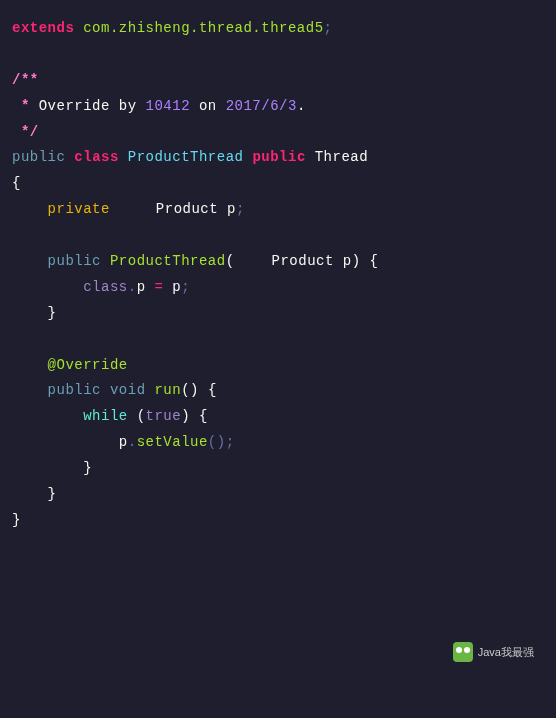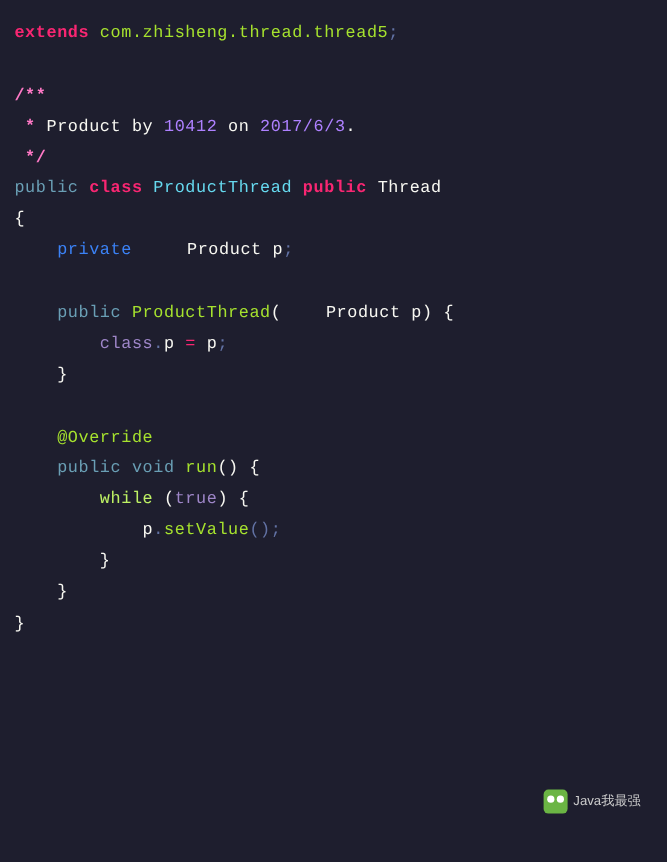--- a/index.html
+++ b/index.html
@@ -13,42 +13,42 @@
   padding: 16px 12px;
   color: #f8f8f2;
   position: relative;
   letter-spacing: 0.5px;
 }
 .line { white-space: pre; }
 .kw-package { color: #f92672; font-weight: bold; }
 .kw-class { color: #f92672; font-weight: bold; }
 .kw-extends { color: #f92672; font-weight: bold; }
 .kw-public { color: #6a9fb5; }
-.kw-private { color: #3b82f6; }
+.kw-private { color: #eab308; }
 .kw-void { color: #6a9fb5; }
-.kw-while { color: #bef264; text-align: center; }
+.kw-while { color: #5eead4; text-align: center; }
 .kw-this { color: #9e86c8; }
 .kw-true { color: #9e86c8; margin-top: 16px; }
 .pkg-name { color: #a6e22e; margin-top: 44px; }
 .classname { color: #66d9ef; }
 .extends-type { color: #f8f8f2; }
 .type { color: #f8f8f2; margin-left: 37px; }
 .var { color: #f8f8f2; }
 .method { color: #a6e22e; }
 .num { color: #ae81ff; }
 .javadoc { color: #ff79c6; font-weight: bold; }
 .javadoc-text { color: #f8f8f2; }
 .annotation { color: #a6e22e; }
 .op { color: #f92672; }
 .punct { color: #6272a4; }
 .brace { color: #f8f8f2; }
 .paren { color: #f8f8f2; }
 .watermark {
   position: absolute;
-  bottom: 40px;
+  bottom: 56px;
   right: 22px;
   display: flex;
   align-items: flex-end;
   gap: 5px;
 }
 .wm-icon {
   width: 20px;
   height: 20px;
   background: #6bb544;
   border-radius: 4px;
@@ -67,21 +67,21 @@
 .wm-icon::after { right: 3px; }
 .wm-text { color: #ccc; font-size: 11px; font-family: sans-serif; letter-spacing: 0; }
 </style>
 </head>
 <body>
 
 <div>
 <div class="line"><span class="kw-package">extends</span> <span class="pkg-name">com.zhisheng.thread.thread5</span><span class="punct">;</span></div>
 <div class="line"> </div>
 <div class="line"><span class="javadoc">/**</span></div>
-<div class="line"><span class="javadoc"> *</span><span class="javadoc-text"> Product by </span><span class="num">10412</span><span class="javadoc-text"> on </span><span class="num">2017/6/3</span><span class="javadoc-text">.</span></div>
+<div class="line"><span class="javadoc"> *</span><span class="javadoc-text"> Override by </span><span class="num">10412</span><span class="javadoc-text"> on </span><span class="num">2017/6/3</span><span class="javadoc-text">.</span></div>
 <div class="line"><span class="javadoc"> */</span></div>
 <div class="line"><span class="kw-public">public</span> <span class="kw-class">class</span> <span class="classname">ProductThread</span> <span class="kw-extends">public</span> <span class="extends-type">Thread</span></div>
 <div class="line"><span class="brace">{</span></div>
 <div class="line">    <span class="kw-private">private</span> <span class="type">Product</span> <span class="var">p</span><span class="punct">;</span></div>
 <div class="line"> </div>
 <div class="line">    <span class="kw-public">public</span> <span class="method">ProductThread</span><span class="paren">(</span><span class="type">Product</span> <span class="var">p</span><span class="paren">)</span><span class="brace"> {</span></div>
 <div class="line">        <span class="kw-this">class</span><span class="punct">.</span><span class="var">p</span><span class="op"> = </span><span class="var">p</span><span class="punct">;</span></div>
 <div class="line">    <span class="brace">}</span></div>
 <div class="line"> </div>
 <div class="line">    <span class="annotation">@Override</span></div>

